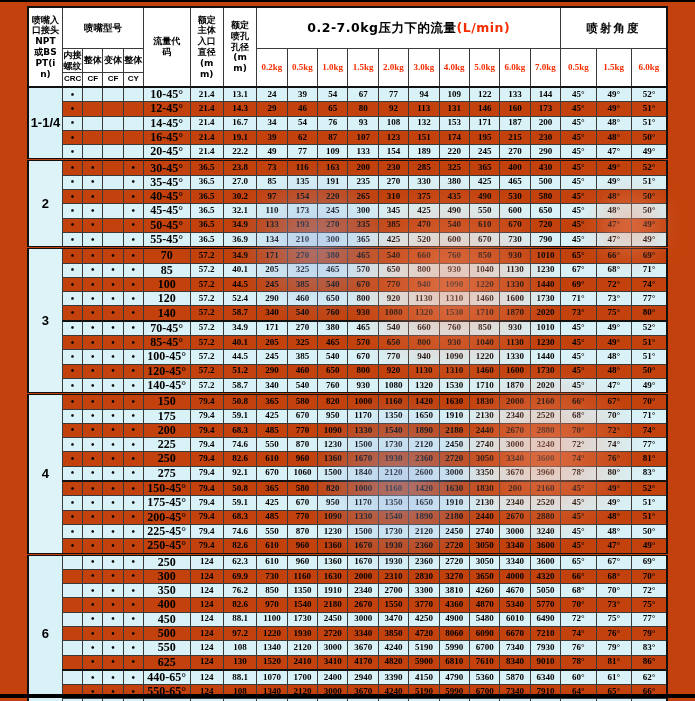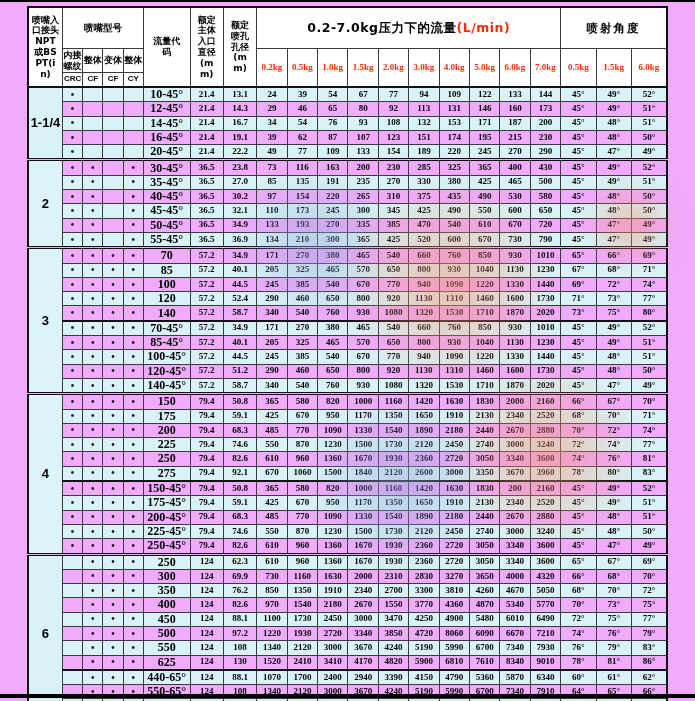--- a/index.html
+++ b/index.html
@@ -1,16 +1,16 @@
 <!DOCTYPE html>
 <html><head>
 <meta charset="utf-8">
 <style>
   html,body{margin:0;padding:0;background:#fff;}
-  #page{position:relative;width:695px;height:701px;background:#f0abfc;overflow:hidden;
+  #page{position:relative;width:695px;height:701px;background:#c2410c;overflow:hidden;
         font-family:"Liberation Sans",sans-serif;}
   #topbar{position:absolute;left:0;top:0;width:695px;height:2px;background:#000;}
   #bottombar{position:absolute;left:0;top:694px;width:695px;height:4px;background:#000;}
 
   table#spec{position:absolute;left:27px;top:6px;width:641px;border-collapse:collapse;
         table-layout:fixed;border:2px solid #111;}
   th,td{border:1px solid #3a3a3a;text-align:center;vertical-align:middle;padding:0;
         font-family:"Liberation Serif",serif;font-weight:bold;font-size:9px;color:#000;
         overflow:hidden;line-height:1.1;}
   thead th{background:#fff;font-family:"DejaVu Sans","Liberation Sans",sans-serif;

